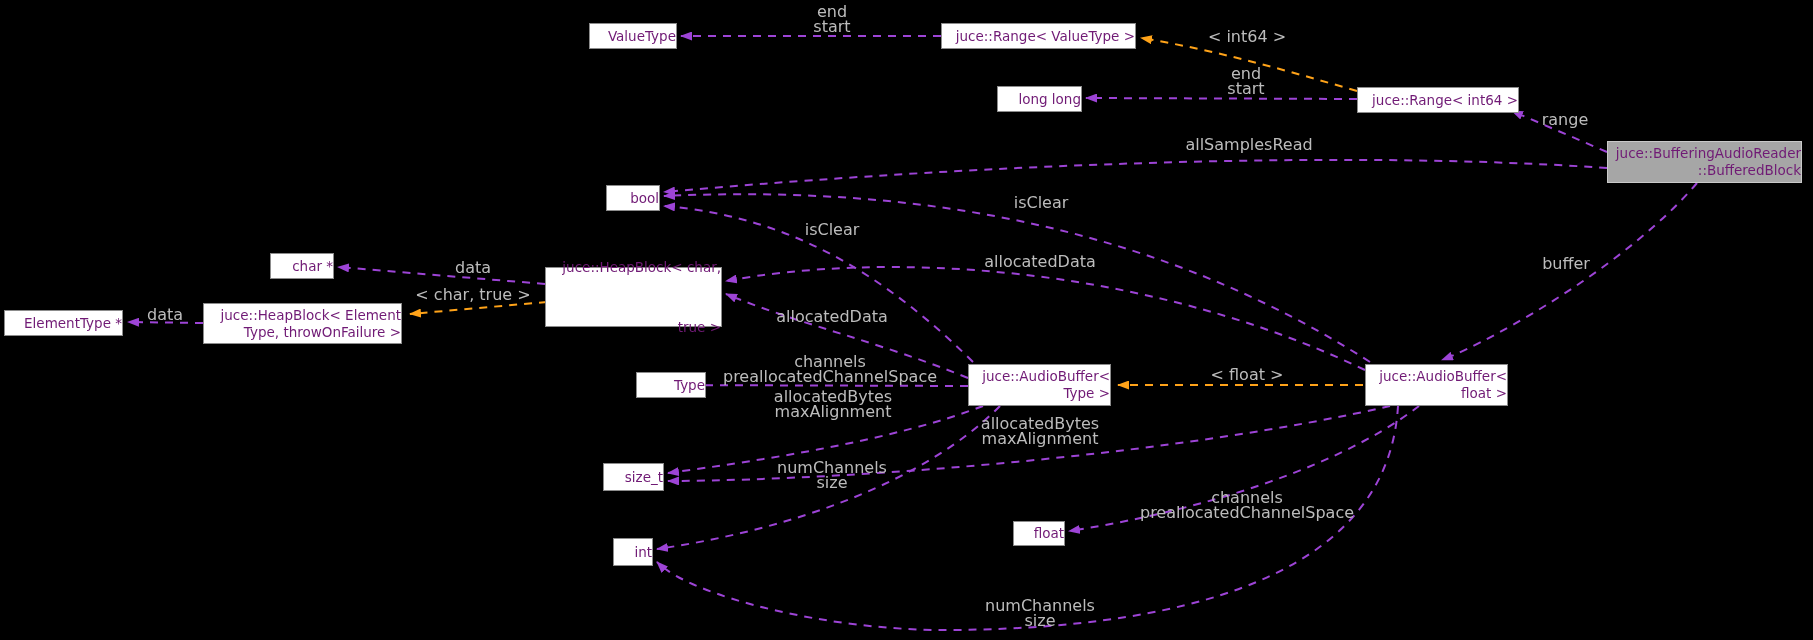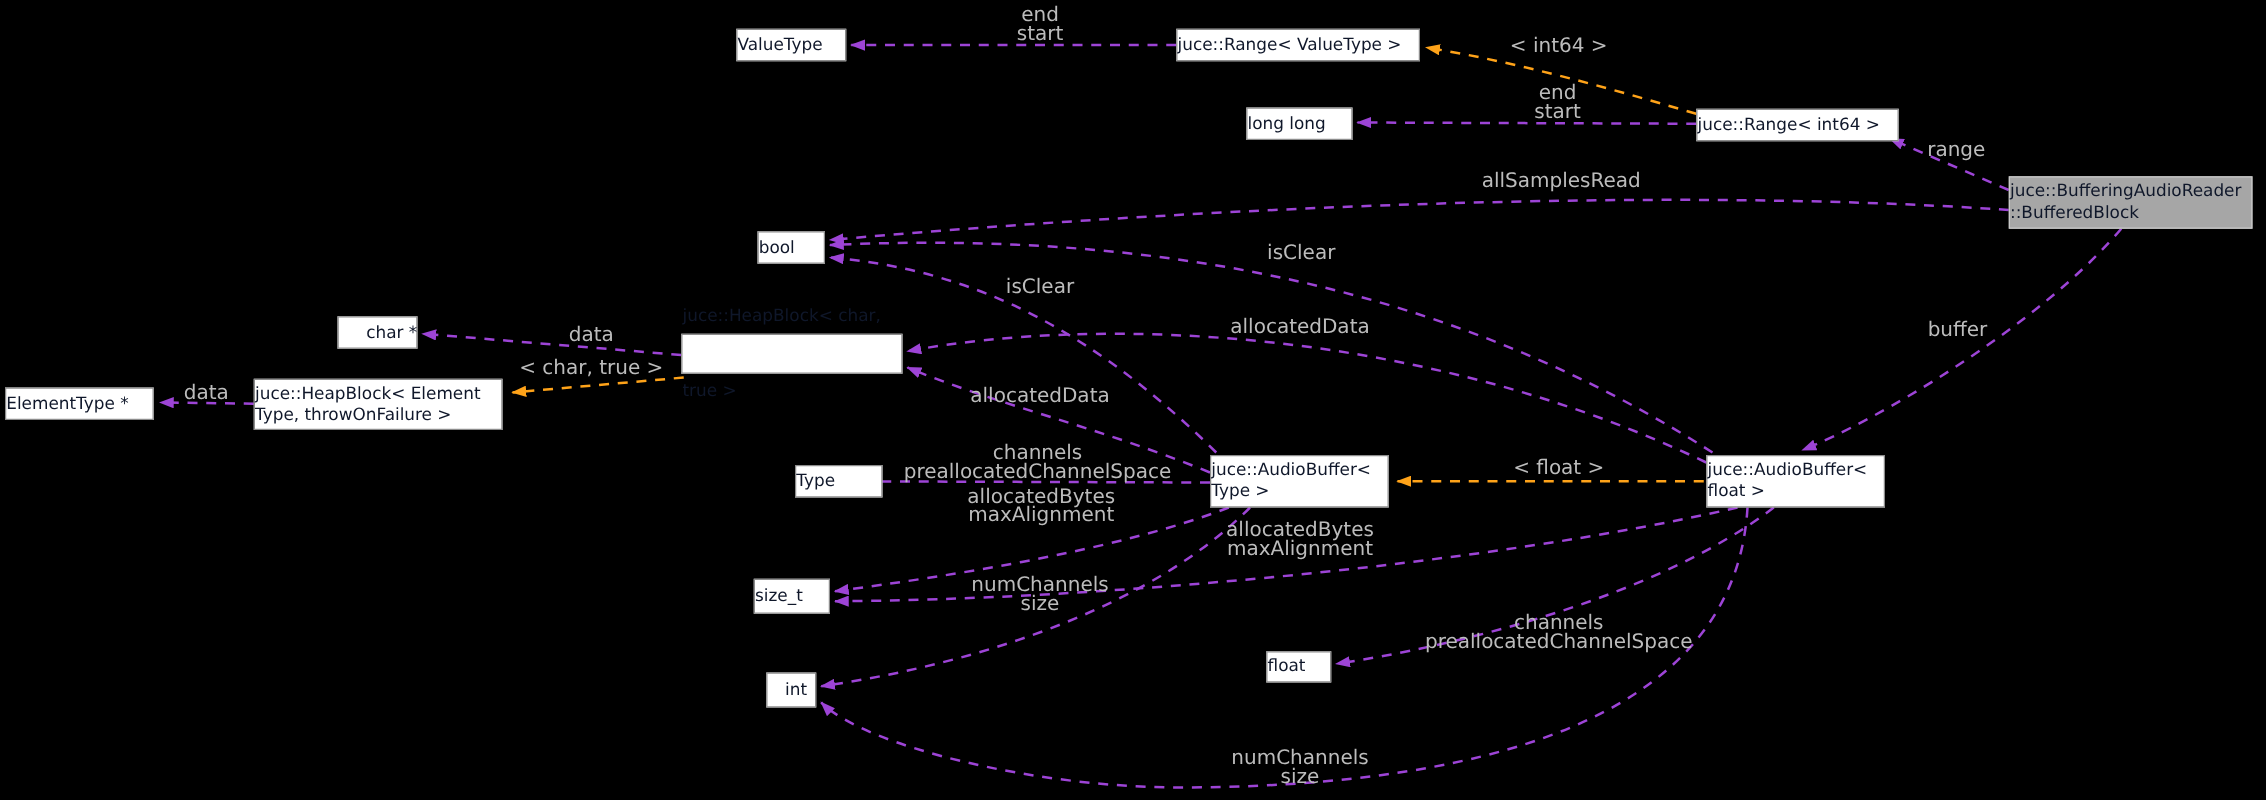--- a/index.html
+++ b/index.html
@@ -1,20 +1,20 @@
 <!DOCTYPE html>
 <html><head>
 <meta charset="utf-8">
 <style>
   html,body{margin:0;padding:0;background:#000;}
   .stage{position:relative;width:1813px;height:640px;background:#000;overflow:hidden;
          font-family:"DejaVu Sans","Liberation Sans",sans-serif;}
   svg.edges{position:absolute;left:0;top:0;width:1813px;height:640px;}
-  .node{position:absolute;display:flex;flex-direction:column;align-items:flex-start;justify-content:center;
-        background:#fff;border:1.5px solid #8c8c8c;color:#0f172a;font-size:13.5px;line-height:17px;
+  .node{position:absolute;display:flex;flex-direction:column;align-items:flex-end;justify-content:center;
+        background:#fff;border:1.5px solid #8c8c8c;color:#701a75;font-size:13.5px;line-height:17px;
         text-align:center;box-sizing:border-box;white-space:nowrap;cursor:pointer;}
   .node.main{background:#a6a6a6;border-color:#c9c9c9;cursor:default;}
   .elabel{position:absolute;transform:translate(-50%,-50%);color:#bcbcbc;font-size:16px;line-height:15px;
           text-align:center;white-space:nowrap;pointer-events:none;}
   path.edge{fill:none;stroke-width:2;stroke-dasharray:8 7;}
 </style>
 </head>
 <body>
 
 <div class="stage">
@@ -66,21 +66,21 @@
       <div class="node main" style="left: 1607px; top: 141px; width: 195px; height: 42px;">
         <span>juce::BufferingAudioReader</span>
         <span>::BufferedBlock</span>
       </div>
       <div class="node" style="left: 606px; top: 185px; width: 54px; height: 26px;">
         <span>bool</span>
       </div>
       <div class="node" style="left: 270px; top: 253px; width: 64px; height: 26px; padding-left: 22px;">
         <span>char *</span>
       </div>
-      <div class="node" style="left: 545px; top: 267px; width: 177px; height: 32px; gap: 43px;">
+      <div class="node" style="left: 545px; top: 267px; width: 177px; height: 60px; gap: 43px;">
         <span>juce::HeapBlock&lt; char,</span>
         <span>true &gt;</span>
       </div>
       <div class="node" style="left: 4px; top: 310px; width: 119px; height: 26px;">
         <span>ElementType *</span>
       </div>
       <div class="node" style="left: 203px; top: 303px; width: 199px; height: 41px;">
         <span>juce::HeapBlock&lt; Element</span>
         <span>Type, throwOnFailure &gt;</span>
       </div>

